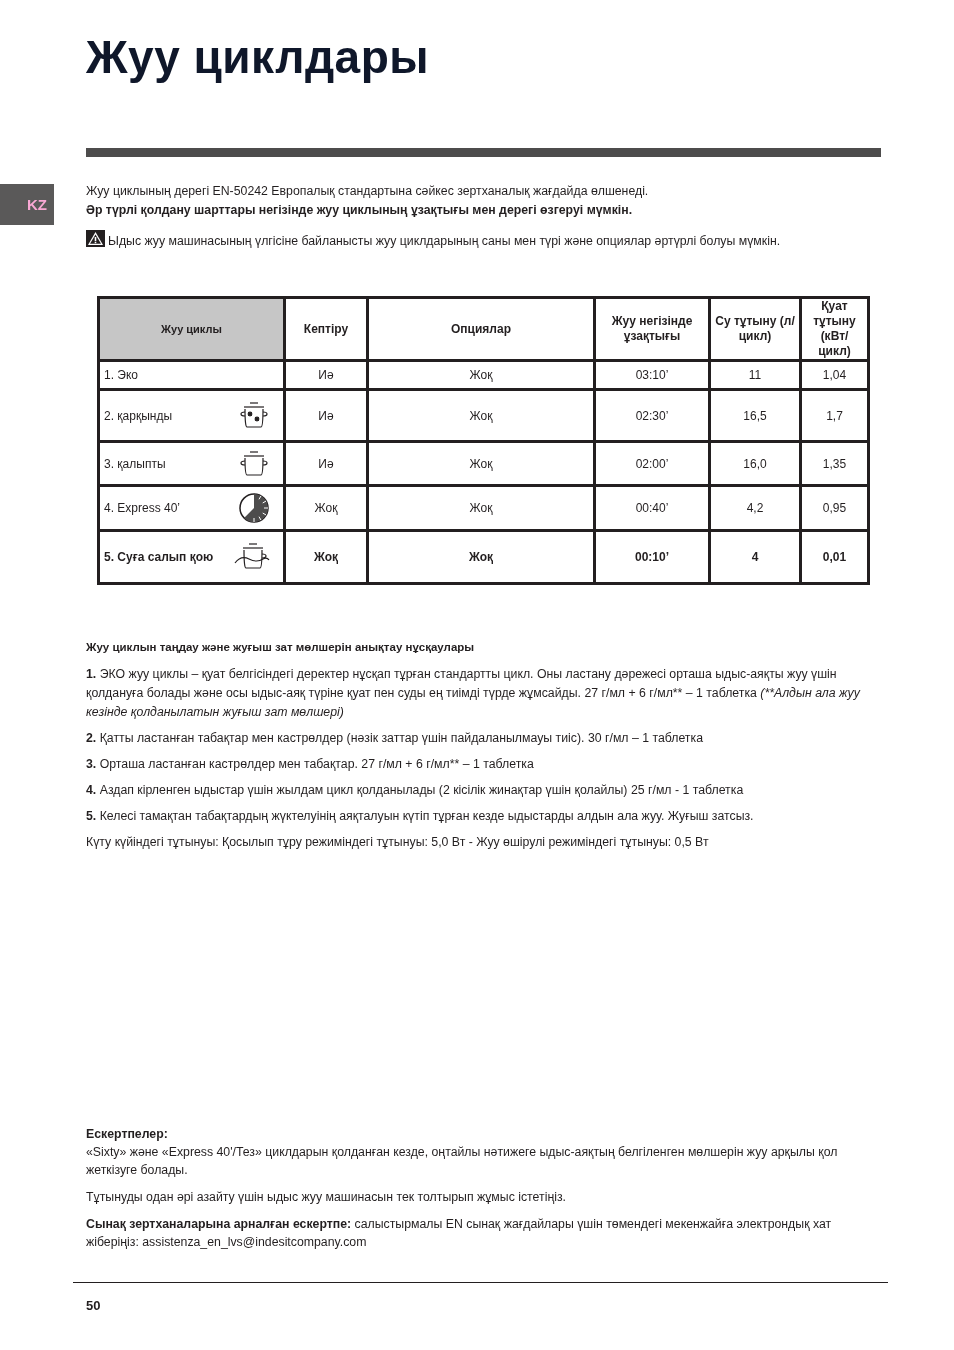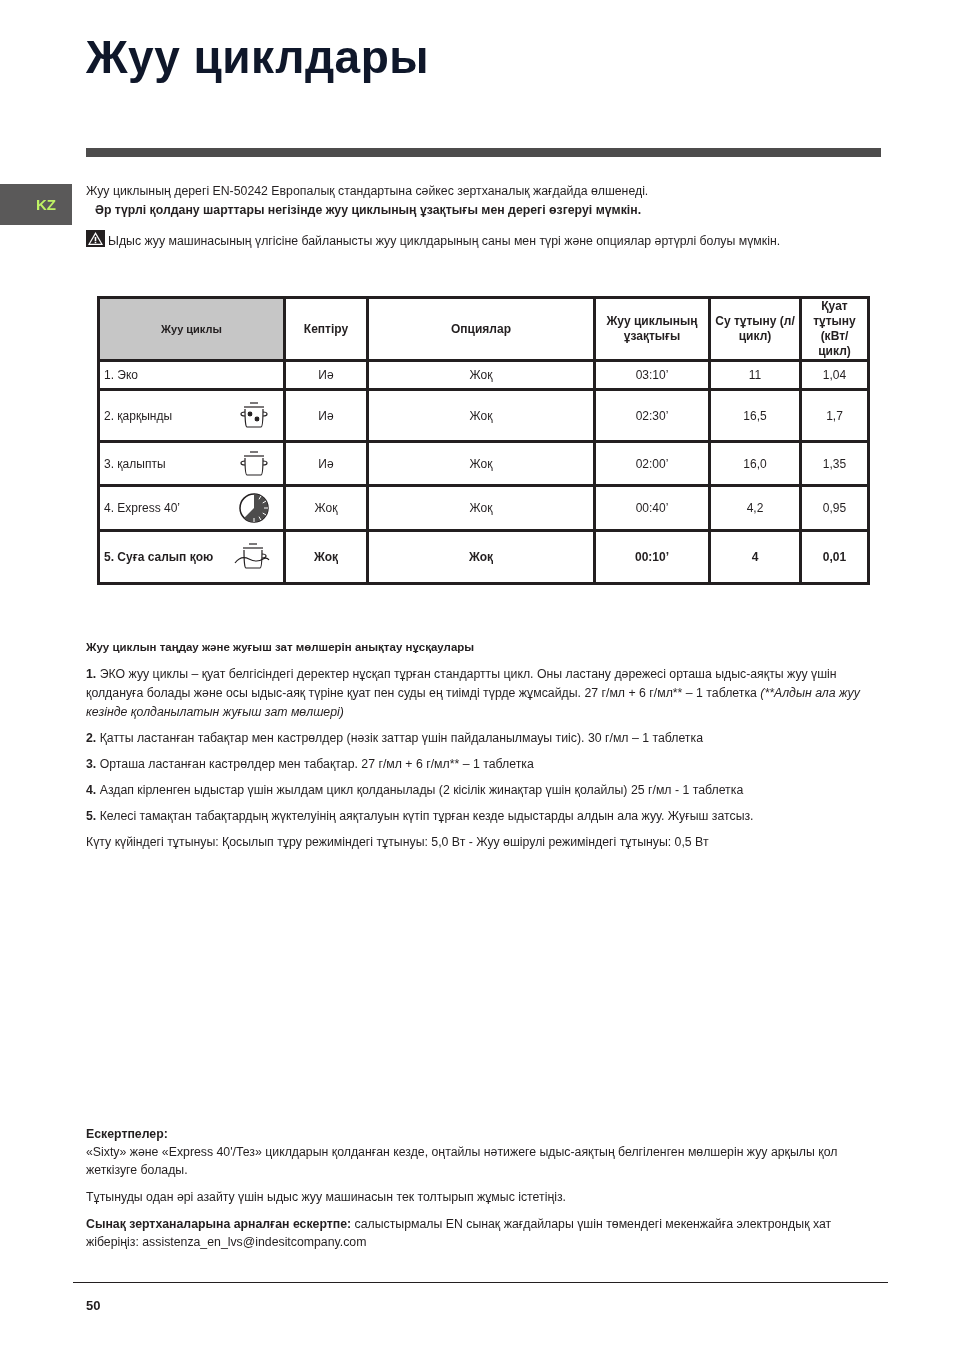--- a/index.html
+++ b/index.html
@@ -1,22 +1,22 @@
 <!DOCTYPE html>
 <html><head>
 <meta charset="utf-8">
 <style>
   html, body { margin: 0; padding: 0; background: #ffffff; }
   body { width: 954px; height: 1350px; position: relative; font-family: "Liberation Sans", sans-serif; color: #231f20; overflow: hidden; }
   .title { position: absolute; left: 86px; top: 30px; font-size: 46px; font-weight: bold; letter-spacing: 0.5px; margin: 0; color: #0f172a; }
   .title-bar { position: absolute; left: 86px; top: 148px; width: 795px; height: 9px; background: #4d4c4c; }
-  .lang-tab { position: absolute; left: 0; top: 184px; width: 72px; height: 41px; background: #5a5959; color: #bef264; font-weight: bold; font-size: 15px; display: flex; align-items: center; justify-content: center; padding-left: 20px; box-sizing: border-box; }
+  .lang-tab { position: absolute; left: 0; top: 184px; width: 54px; height: 41px; background: #5a5959; color: #f9a8d4; font-weight: bold; font-size: 15px; display: flex; align-items: center; justify-content: center; padding-left: 20px; box-sizing: border-box; }
   .intro { position: absolute; left: 86px; top: 182px; width: 796px; font-size: 12.3px; line-height: 19px; }
   .intro p { margin: 0; }
-  .intro .bold { font-weight: bold; margin-left: 9px; }
+  .intro .bold { font-weight: bold; }
   .warn { position: absolute; left: 86px; top: 230px; width: 796px; font-size: 12.3px; font-weight: normal; line-height: 19px; text-align: justify; }
   .warn-icon { display: inline-block; width: 19px; height: 17px; vertical-align: -2px; margin-right: 3px; }
   table.cycles { position: absolute; left: 97px; top: 296px; width: 773px; border-collapse: collapse; font-size: 12px; }
   table.cycles th, table.cycles td { border: 3px solid #231f20; text-align: center; padding: 0; }
   table.cycles th { font-weight: bold; height: 47px; line-height: 15px; }
   table.cycles th.first { background: #c6c6c6; font-size: 11px; }
   table.cycles td.name { text-align: left; padding-left: 4px; position: relative; margin-top: 8px; }
   .cyc-icon { position: absolute; right: 12px; top: 50%; transform: translateY(-50%); width: 34px; height: 32px; }
   .r1 td { height: 26px; }
   .r2 td { height: 49px; }
@@ -55,21 +55,21 @@
     <rect x="8.7" y="11.7" width="1.6" height="1.5" fill="#fff"></rect>
   </svg><span>Ыдыс жуу машинасының үлгісіне байланысты жуу циклдарының саны мен түрі және опциялар әртүрлі болуы мүмкін.</span>
 </div>
 
 <table class="cycles">
   <thead>
     <tr>
       <th class="first" style="width:183px">Жуу циклы</th>
       <th style="width:80px">Кептіру</th>
       <th style="width:224px">Опциялар</th>
-      <th style="width:96px; padding:0 8px">Жуу циклының ұзақтығы</th>
+      <th style="width:96px; padding:0 8px">Жуу негізінде ұзақтығы</th>
       <th style="width:80px; padding:0 4px">Су тұтыну (л/цикл)</th>
       <th style="padding:0 4px">Қуат тұтыну (кВт/цикл)</th>
     </tr>
   </thead>
   <tbody>
     <tr class="r1">
       <td class="name">1. Эко</td>
       <td>Иә</td>
       <td>Жоқ</td>
       <td>03:10’</td>

